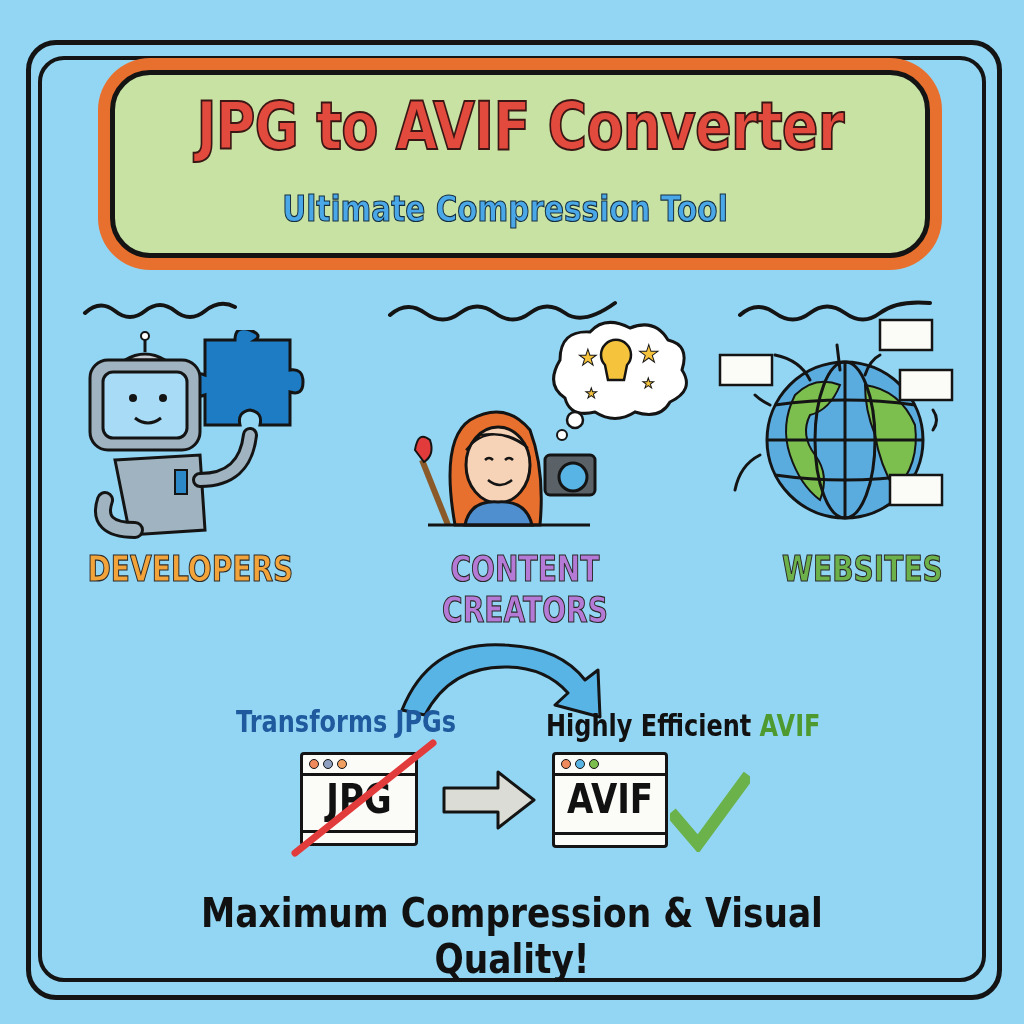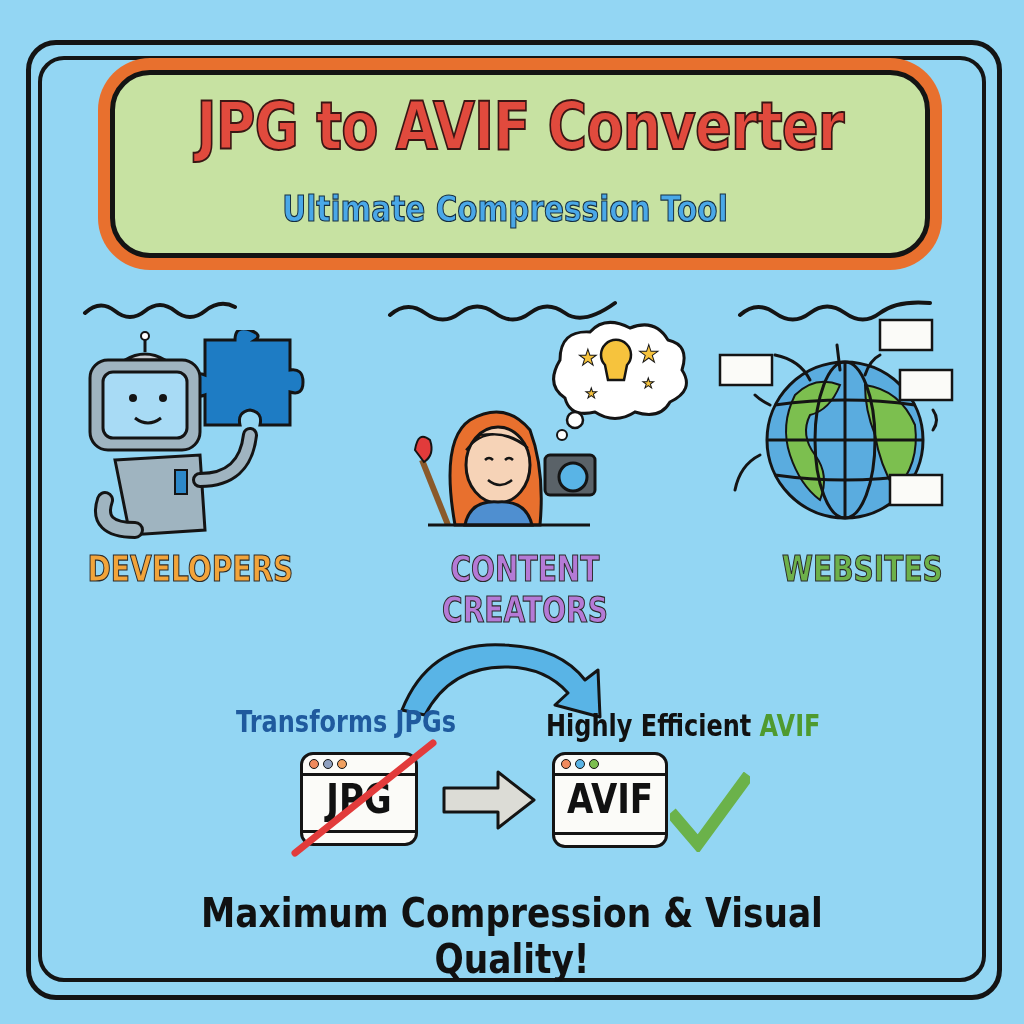--- a/index.html
+++ b/index.html
@@ -42,21 +42,21 @@
     font-size:36px; text-align:center;
     -webkit-text-stroke:1.2px #2a2a2a;
     transform:scaleX(0.78);
   }
   .caption {
     font-family:"DejaVu Sans", sans-serif; font-weight:bold;
     font-size:30px; white-space:nowrap;
     transform:scaleX(0.8); transform-origin:left center;
   }
   .win {
-    background:#fbfbf8; border:3px solid #141414; border-radius:13px;
+    background:#fbfbf8; border:3px solid #141414; border-radius:4px;
   }
   .win-bar { height:18px; border-bottom:3px solid #141414; display:flex; gap:4px; align-items:center; padding-left:6px; }
   .dot { width:8px; height:8px; border-radius:50%; border:1.5px solid #141414; }
   .win-text {
     font-family:"DejaVu Sans", sans-serif; font-weight:bold; font-size:40px; color:#111;
     text-align:center; transform:scaleX(0.85);
   }
   .win-foot { position:absolute; left:0; right:0; bottom:10px; border-top:3px solid #141414; }
   .tagline {
     left:60px; top:890px; width:904px; text-align:center;

